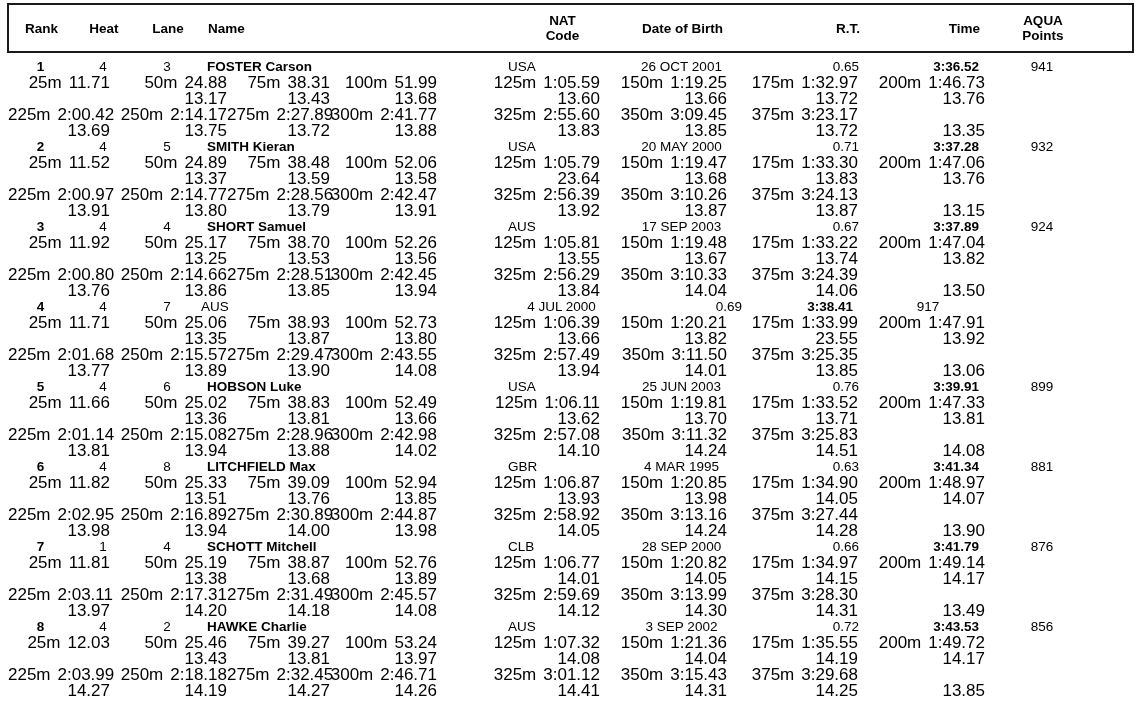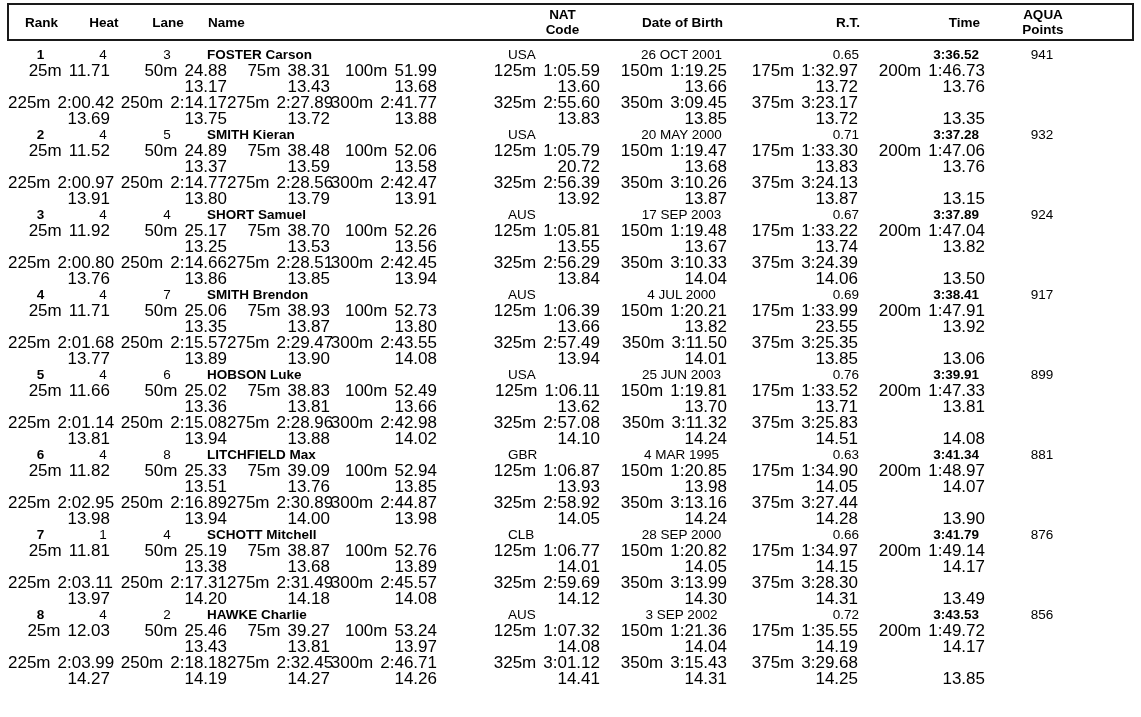--- a/index.html
+++ b/index.html
@@ -2,21 +2,21 @@
 <html><head>
 <meta charset="utf-8">
 <style>
   html,body{margin:0;padding:0;background:#fff;color:#000;}
   body{width:1141px;height:717px;font-family:"Liberation Sans",sans-serif;overflow:hidden;}
 
   .header-box{
     box-sizing:border-box;
     margin:3px 7px 0 7px;
     border:2px solid #1a1a1a;
-    height:38px;
+    height:50px;
     display:grid;
     grid-template-columns:65px 60px 68px 307px 107px 133px 117px 126px 102px;
     align-items:center;
     font-weight:bold;
     font-size:13.5px;
   }
   .header-box .hc{line-height:15px;}
   .hc.center{text-align:center;}
   .hc.left{text-align:left;padding-left:6px;}
   .hc.right{text-align:right;padding-right:6px;}
@@ -150,21 +150,21 @@
         <div class="sc"><span class="lbl">125m</span><span class="val">1:05.79</span></div>
         <div class="sc"><span class="lbl">150m</span><span class="val">1:19.47</span></div>
         <div class="sc"><span class="lbl">175m</span><span class="val">1:33.30</span></div>
         <div class="sc"><span class="lbl">200m</span><span class="val">1:47.06</span></div>
       </div>
     <div class="splits sb">
         <div class="sc"></div>
         <div class="sc">13.37</div>
         <div class="sc">13.59</div>
         <div class="sc">13.58</div>
-        <div class="sc">20.72</div>
+        <div class="sc">23.64</div>
         <div class="sc">13.68</div>
         <div class="sc">13.83</div>
         <div class="sc">13.76</div>
       </div>
     <div class="splits sc2">
         <div class="sc"><span class="lbl">225m</span><span class="val">2:00.97</span></div>
         <div class="sc"><span class="lbl">250m</span><span class="val">2:14.77</span></div>
         <div class="sc"><span class="lbl">275m</span><span class="val">2:28.56</span></div>
         <div class="sc"><span class="lbl">300m</span><span class="val">2:42.47</span></div>
         <div class="sc"><span class="lbl">325m</span><span class="val">2:56.39</span></div>
@@ -236,21 +236,20 @@
         <div class="sc">14.06</div>
         <div class="sc">13.50</div>
       </div>
   </div>
 
   <div class="swimmer-block">
     <div class="main-row">
       <div class="c rank">4</div>
       <div class="c heat">4</div>
       <div class="c lane">7</div>
-      <div class="c name">SMITH Brendon</div>
       <div class="c nat">AUS</div>
       <div class="c dob">4 JUL 2000</div>
       <div class="c rt">0.69</div>
       <div class="c time">3:38.41</div>
       <div class="c points">917</div>
     </div>
     <div class="splits sa">
         <div class="sc"><span class="lbl">25m</span><span class="val">11.71</span></div>
         <div class="sc"><span class="lbl">50m</span><span class="val">25.06</span></div>
         <div class="sc"><span class="lbl">75m</span><span class="val">38.93</span></div>

